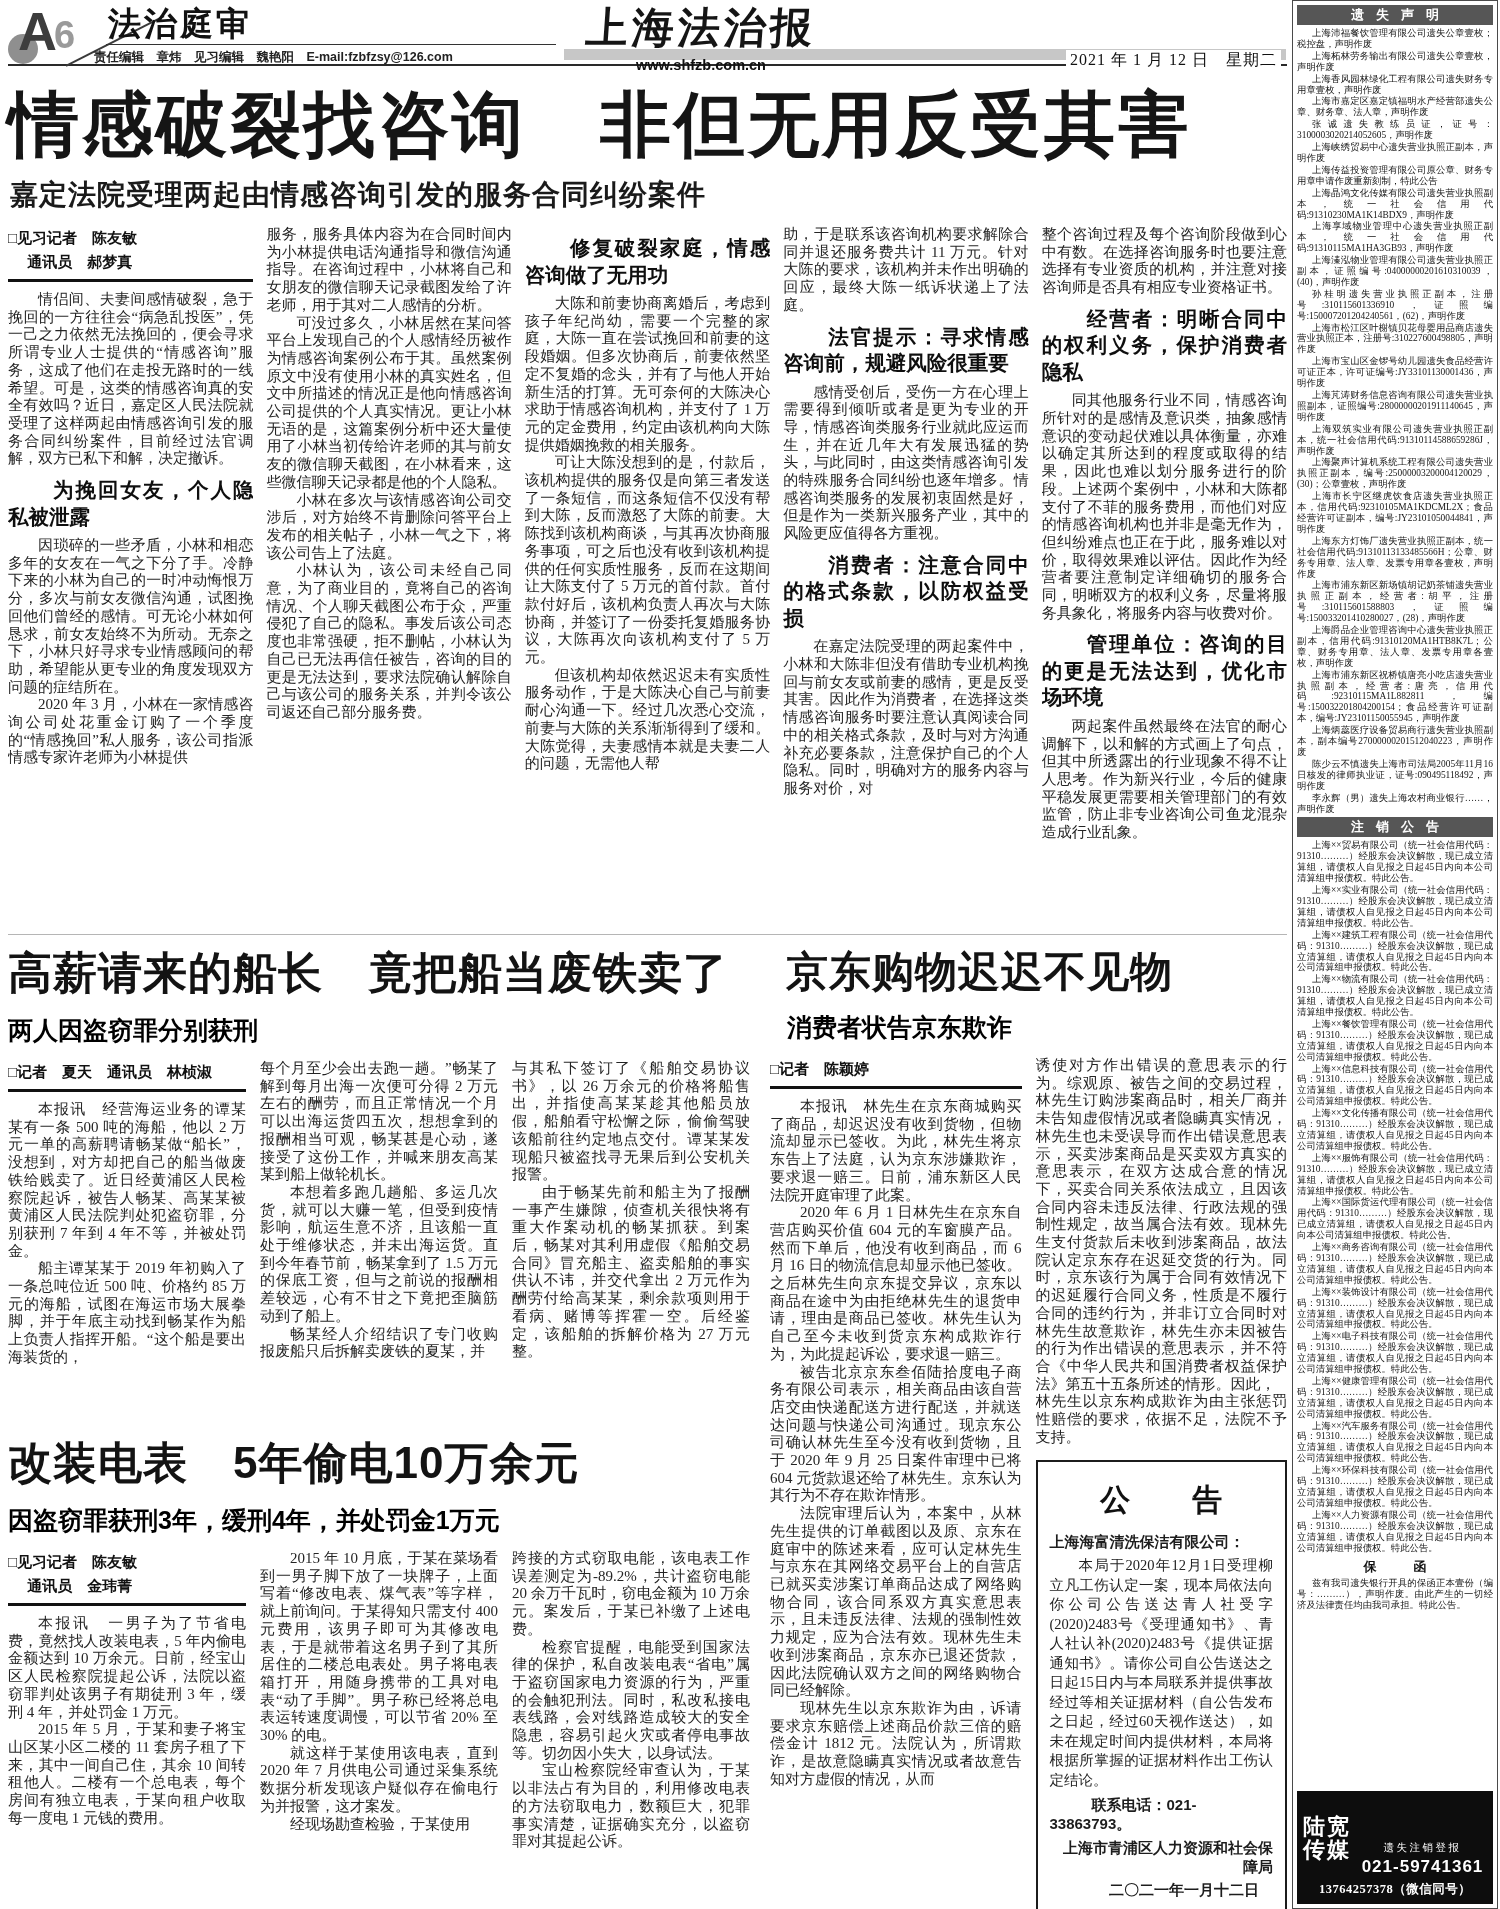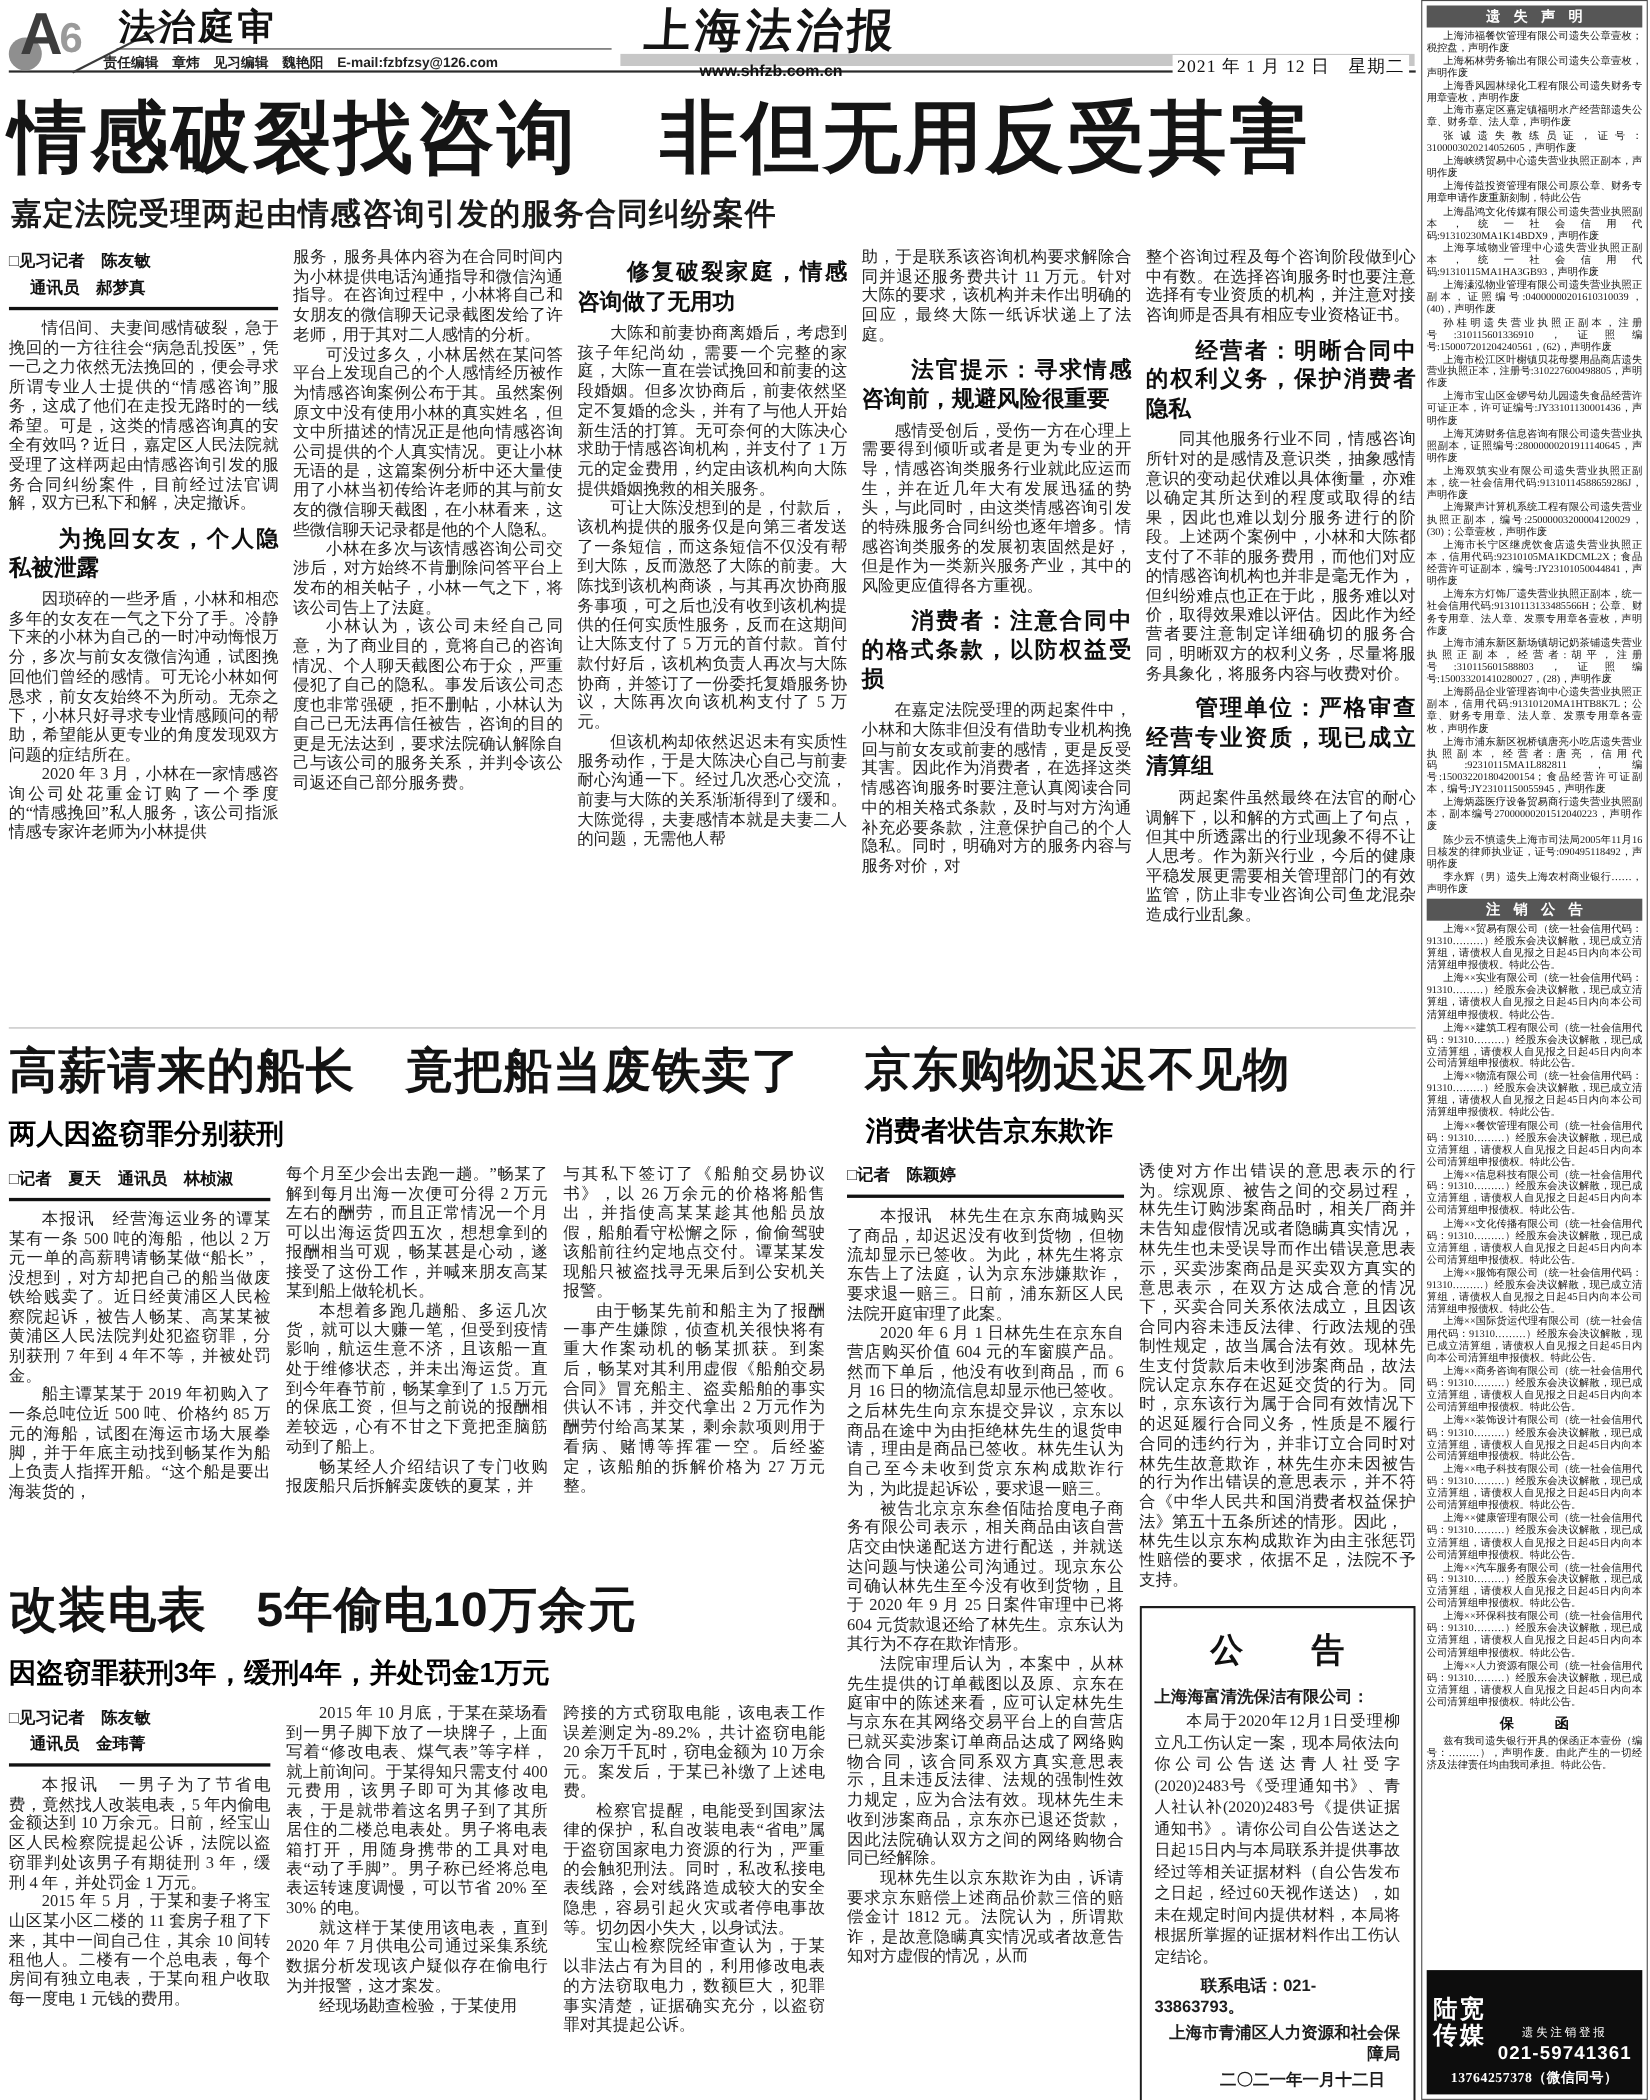--- a/index.html
+++ b/index.html
@@ -127,21 +127,21 @@
         <div class="blk-pc">助，于是联系该咨询机构要求解除合同并退还服务费共计 11 万元。针对大陈的要求，该机构并未作出明确的回应，最终大陈一纸诉状递上了法庭。</div>
         <div class="blk-h">法官提示：寻求情感咨询前，规避风险很重要</div>
         <div class="blk-p">感情受创后，受伤一方在心理上需要得到倾听或者是更为专业的开导，情感咨询类服务行业就此应运而生，并在近几年大有发展迅猛的势头，与此同时，由这类情感咨询引发的特殊服务合同纠纷也逐年增多。情感咨询类服务的发展初衷固然是好，但是作为一类新兴服务产业，其中的风险更应值得各方重视。</div>
         <div class="blk-h">消费者：注意合同中的格式条款，以防权益受损</div>
         <div class="blk-p">在嘉定法院受理的两起案件中，小林和大陈非但没有借助专业机构挽回与前女友或前妻的感情，更是反受其害。因此作为消费者，在选择这类情感咨询服务时要注意认真阅读合同中的相关格式条款，及时与对方沟通补充必要条款，注意保护自己的个人隐私。同时，明确对方的服务内容与服务对价，对</div>
       </div>
     <div class="col">
         <div class="blk-pc">整个咨询过程及每个咨询阶段做到心中有数。在选择咨询服务时也要注意选择有专业资质的机构，并注意对接咨询师是否具有相应专业资格证书。</div>
         <div class="blk-h">经营者：明晰合同中的权利义务，保护消费者隐私</div>
         <div class="blk-p">同其他服务行业不同，情感咨询所针对的是感情及意识类，抽象感情意识的变动起伏难以具体衡量，亦难以确定其所达到的程度或取得的结果，因此也难以划分服务进行的阶段。上述两个案例中，小林和大陈都支付了不菲的服务费用，而他们对应的情感咨询机构也并非是毫无作为，但纠纷难点也正在于此，服务难以对价，取得效果难以评估。因此作为经营者要注意制定详细确切的服务合同，明晰双方的权利义务，尽量将服务具象化，将服务内容与收费对价。</div>
-        <div class="blk-h">管理单位：严格审查经营专业资质，现已成立清算组</div>
+        <div class="blk-h">管理单位：咨询的目的更是无法达到，优化市场环境</div>
         <div class="blk-p">两起案件虽然最终在法官的耐心调解下，以和解的方式画上了句点，但其中所透露出的行业现象不得不让人思考。作为新兴行业，今后的健康平稳发展更需要相关管理部门的有效监管，防止非专业咨询公司鱼龙混杂造成行业乱象。</div>
       </div>
   </div>
 
   <div class="divider"></div>
 
   <div class="ship">
     <div class="h2">高薪请来的船长　竟把船当废铁卖了</div>
     <div class="h2-sub">两人因盗窃罪分别获刑</div>
     <div class="cols3">

